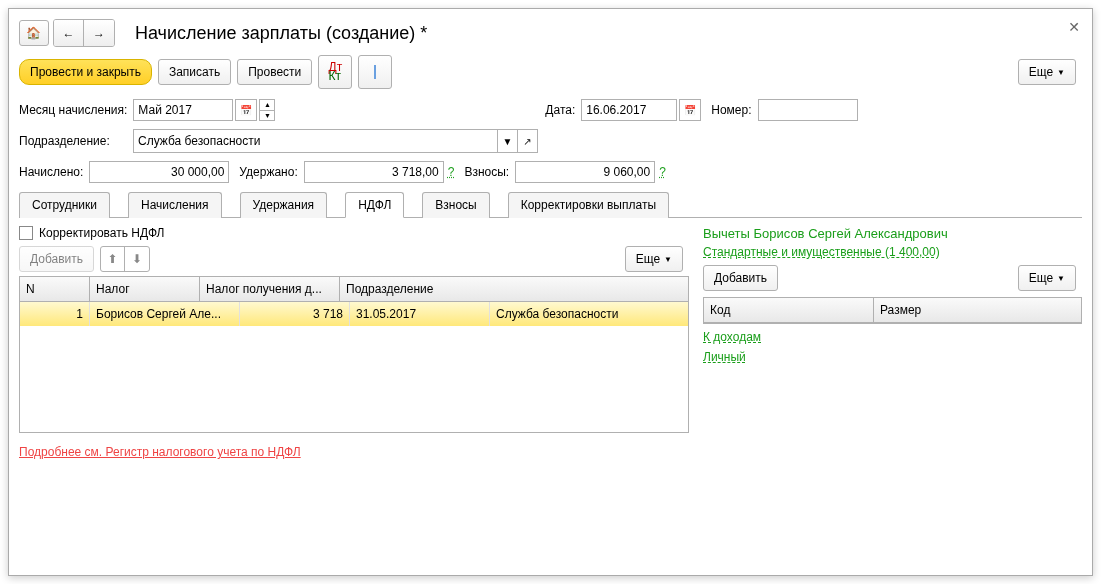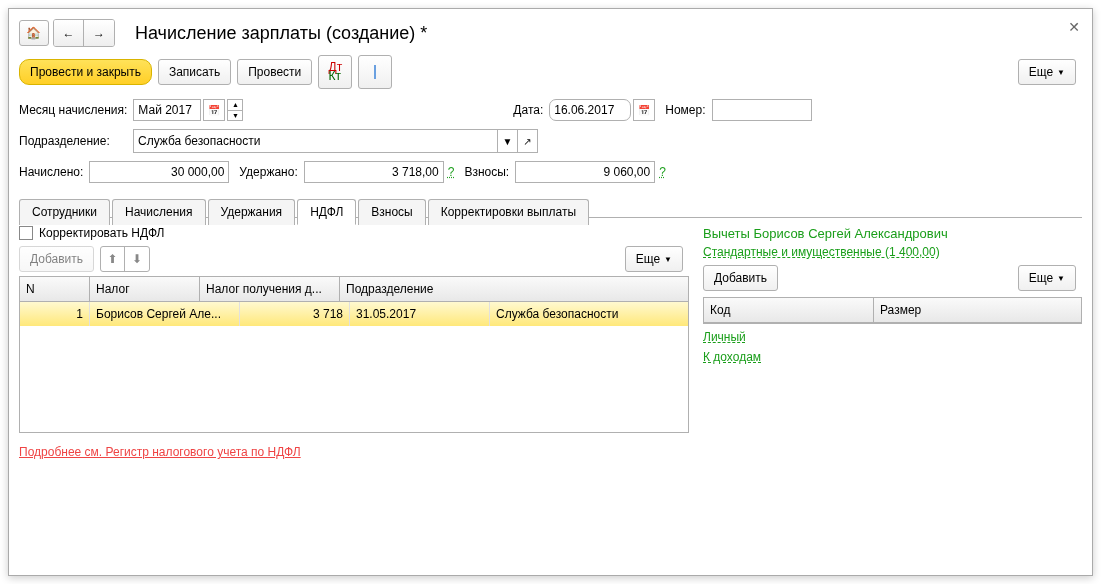--- a/index.html
+++ b/index.html
@@ -23,36 +23,36 @@
 .btn.disabled { opacity: 0.5; cursor: default; }
 .more-right { margin-left: auto; }
 .dkt { font-size: 9px; line-height: 8px; }
 .dkt .d { color: #c00; }
 .dkt .k { color: #060; }
 
 
 .form-row { display: flex; align-items: center; margin-bottom: 8px; }
 .label { margin-right: 6px; }
 .input { border: 1px solid #b0b0b0; background: #fff; height: 22px; padding: 0 4px; display: flex; align-items: center; }
-.input.date { width: 82px; border-radius: 7px; }
+.input.date { width: 96px; }
 .spin-btns { border: 1px solid #b0b0b0; width: 16px; height: 22px; display: flex; flex-direction: column; margin-left: 2px; }
 .spin-btns div { flex: 1; display: flex; align-items: center; justify-content: center; font-size: 7px; border-bottom: 1px solid #b0b0b0; cursor: pointer; }
 .spin-btns div:last-child { border-bottom: none; }
 .cal-btn { border: 1px solid #b0b0b0; width: 22px; height: 22px; display: flex; align-items: center; justify-content: center; margin-left: 2px; cursor: pointer; font-size: 10px; }
 .sel-input { border: 1px solid #b0b0b0; background: #fff; height: 24px; display: flex; align-items: center; padding: 0 4px; width: 365px; }
 .sel-btns { display: flex; }
 .sel-btns .sb { border: 1px solid #b0b0b0; border-left: none; width: 20px; height: 24px; display: flex; align-items: center; justify-content: center; cursor: pointer; font-size: 10px; }
 .num-input { border: 1px solid #b0b0b0; background: #fff; height: 22px; width: 140px; text-align: right; padding: 0 4px; }
 .help-q { color: #20a020; margin-left: 4px; cursor: pointer; text-decoration: underline dotted; }
 
 .big-fill { border: 1px solid #b0b0b0; background: linear-gradient(#fff,#eee); height: 30px; padding: 0 18px; font-size: 15px; display: flex; align-items: center; cursor: pointer; border-radius: 3px; margin-right: 12px; font-weight: bold; }
 
 
 .tabs { display: flex; border-bottom: 1px solid #b0b0b0; margin-bottom: 8px; }
-.tab { border: 1px solid #b0b0b0; border-bottom: none; background: #f5f5f5; padding: 5px 12px; margin-right: 2px; cursor: pointer; border-top-left-radius: 3px; border-top-right-radius: 3px; position: relative; top: 8px; }
+.tab { border: 1px solid #b0b0b0; border-bottom: none; background: #f5f5f5; padding: 5px 12px; margin-right: 18px; cursor: pointer; border-top-left-radius: 3px; border-top-right-radius: 3px; position: relative; top: 1px; }
 .tab.active { background: #fff; border-bottom: 1px solid #fff; }
 
 
 .main-cols { display: flex; }
 .left-col { flex: 0 0 670px; margin-right: 14px; }
 .right-col { flex: 1; }
 
 .chk-row { display: flex; align-items: center; margin-bottom: 6px; }
 .chk { width: 14px; height: 14px; border: 1px solid #888; margin-right: 6px; }
 
@@ -119,21 +119,21 @@
         <span class="doc-icon"></span>
       </div>
     <div class="btn more-right">
         <span>Еще</span>
         <span class="dropdown-caret">▼</span>
       </div>
   </div>
 
   <div class="form-row">
     <span class="label">Месяц начисления:</span>
-    <span class="input" style="width:68px">Май 2017</span>
+    <span class="input" style="width:100px">Май 2017</span>
     <div class="cal-btn">📅</div>
     <div class="spin-btns">
         <div>▲</div>
         <div>▼</div>
       </div>
     <span style="width:270px"></span>
     <span class="label">Дата:</span>
     <span class="input date">16.06.2017</span>
     <div class="cal-btn">📅</div>
     <span style="width:10px"></span>
@@ -218,22 +218,22 @@
             <span class="dropdown-caret">▼</span>
           </div>
       </div>
       <div class="table right-table-wrap">
         <div class="thead">
           <div class="th c-code">Код</div>
           <div class="th c-amt">Размер</div>
         </div>
       </div>
       <div class="right-links">
+        <div><span class="link green dashed">К доходам</span></div>
         <div><span class="link green dashed">Личный</span></div>
-        <div><span class="link green dashed">К доходам</span></div>
       </div>
     </div>
   </div>
 
   <div class="footer-link">
     <span class="link">Подробнее см. Регистр налогового учета по НДФЛ</span>
   </div>
 </div>
 
 </body></html>

